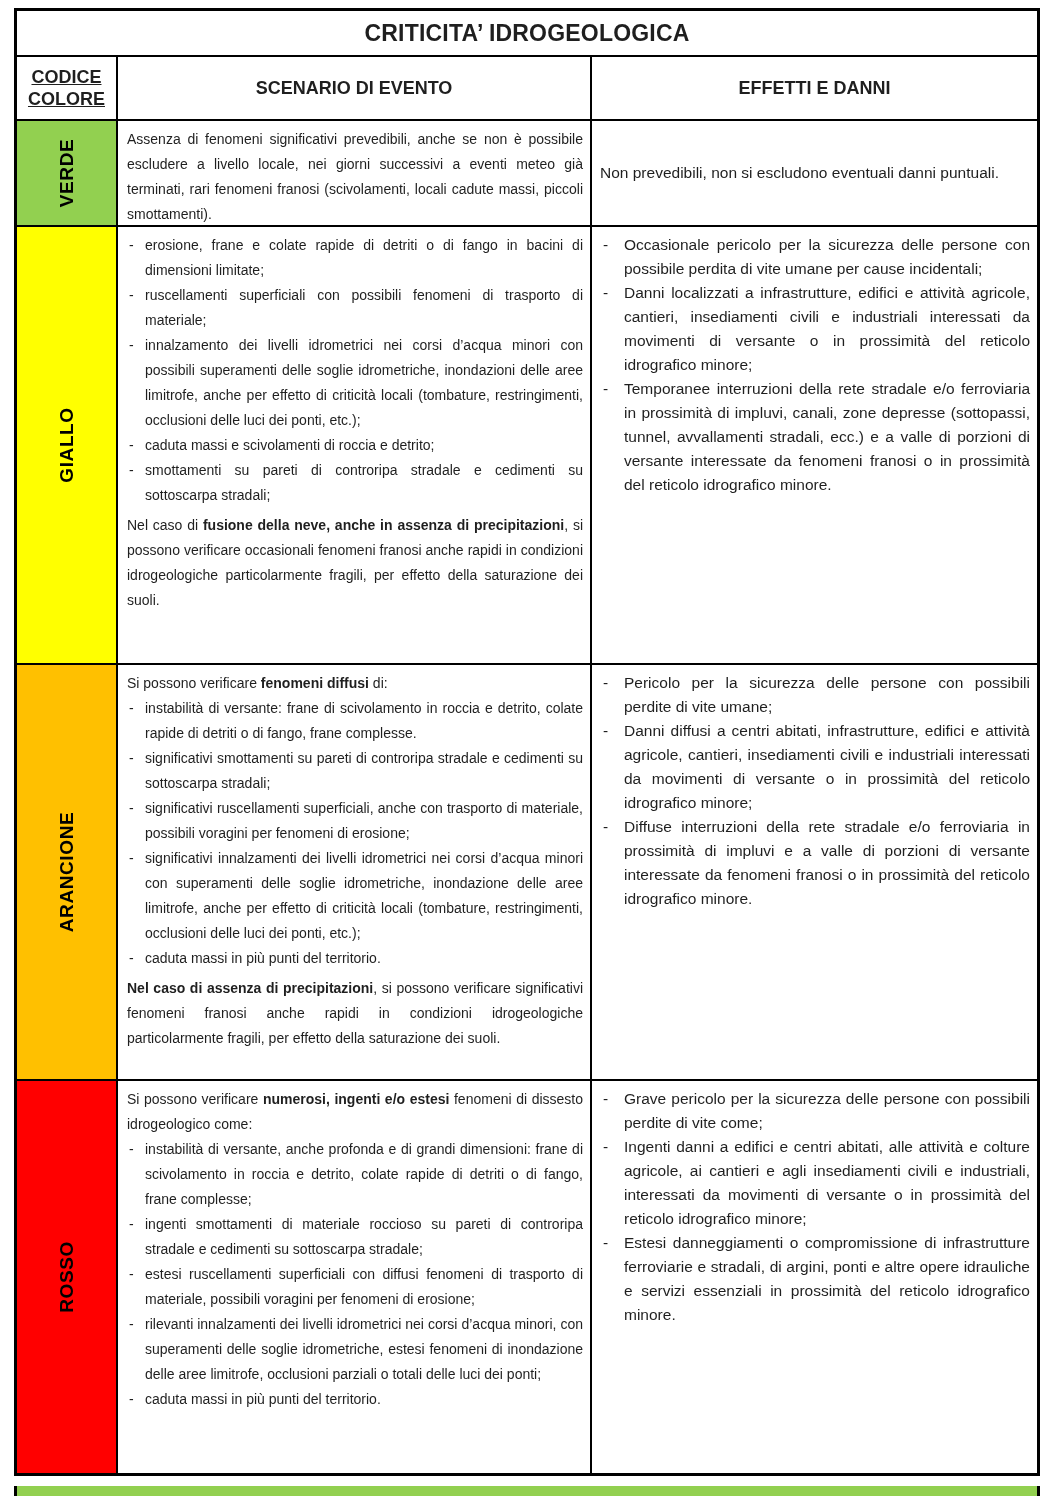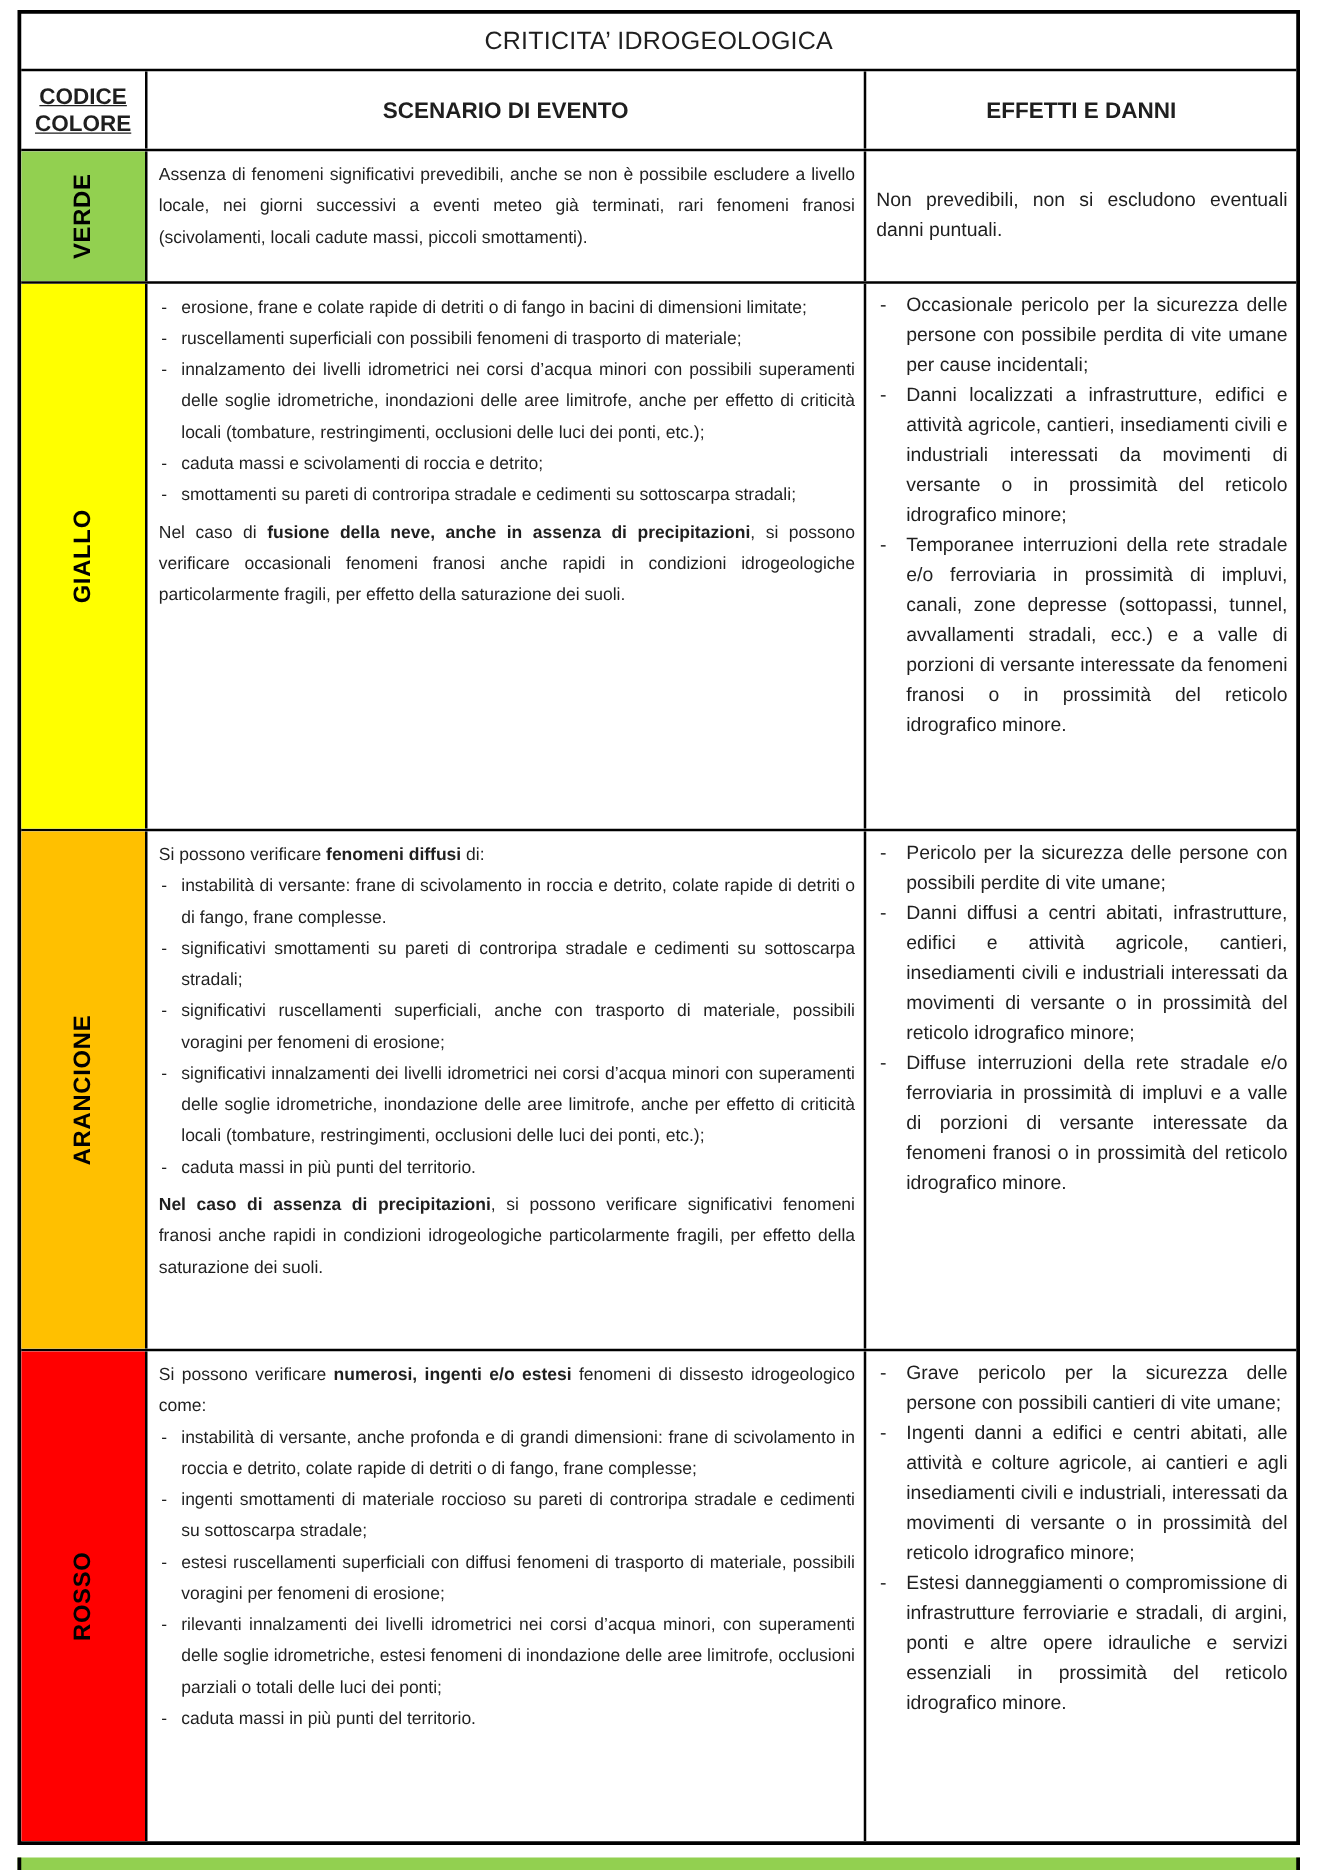--- a/index.html
+++ b/index.html
@@ -14,31 +14,31 @@
     position: absolute;
     left: 14px; top: 8px;
     width: 1026px;
     box-sizing: border-box;
     border: 3px solid #000;
     background: #fff;
   }
   .title-row {
     height: 44px;
     display: flex; align-items: center; justify-content: center;
-    font-weight: normal; font-size: 20px; letter-spacing: 0.2px;
+    font-weight: bold; font-size: 23px; letter-spacing: 0.2px;
   }
   .row {
     display: flex;
     border-top: 2px solid #000;
     box-sizing: border-box;
     overflow: hidden;
   }
   .cell { box-sizing: border-box; overflow: hidden; position: relative; }
   .c1 { width: 99px; flex: none; }
-  .c2 { width: 575px; flex: none; border-left: 2px solid #000; }
+  .c2 { width: 474px; flex: none; border-left: 2px solid #000; }
   .c3 { flex: 1; border-left: 2px solid #000; }
   .header-row { height: 64px; }
   .header-row .cell {
     display: flex; align-items: center; justify-content: center;
     font-weight: bold; font-size: 18px; text-align: center; line-height: 1.25;
   }
   .header-row .c1 { padding: 16px 6px; text-decoration: underline; }
   .r-verde     { height: 106px; }
   .r-giallo    { height: 438px; }
   .r-arancione { height: 416px; }
@@ -222,21 +222,21 @@
             <div class="bullet">
               <span class="dash">-</span>
               <div class="btext"><span>caduta massi in più punti del territorio.</span></div>
             </div>
           </div>
         </div>
         <div class="cell c3">
           <div class="textwrap">
             <div class="bullet">
               <span class="dash">-</span>
-              <div class="btext"><span>Grave pericolo per la sicurezza delle persone con possibili cantieri di vite umane;</span></div>
+              <div class="btext"><span>Grave pericolo per la sicurezza delle persone con possibili perdite di vite come;</span></div>
             </div>
             <div class="bullet">
               <span class="dash">-</span>
               <div class="btext"><span>Ingenti danni a edifici e centri abitati, alle attività e colture agricole, ai cantieri e agli insediamenti civili e industriali, interessati da movimenti di versante o in prossimità del reticolo idrografico minore;</span></div>
             </div>
             <div class="bullet">
               <span class="dash">-</span>
               <div class="btext"><span>Estesi danneggiamenti o compromissione di infrastrutture ferroviarie e stradali, di argini, ponti e altre opere idrauliche e servizi essenziali in prossimità del reticolo idrografico minore.</span></div>
             </div>
           </div>

